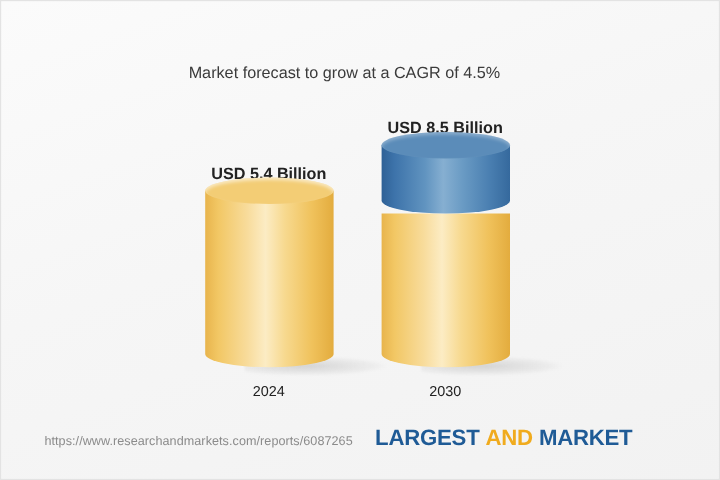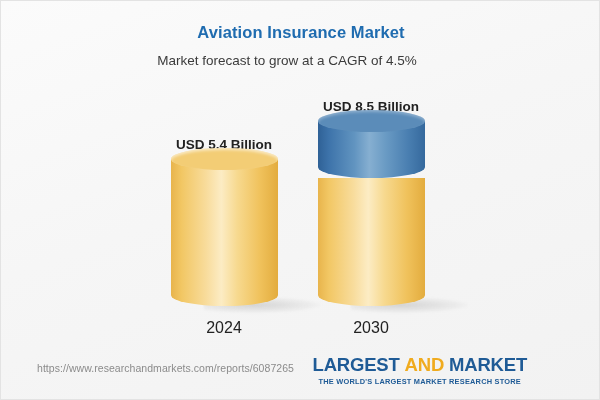--- a/index.html
+++ b/index.html
@@ -71,21 +71,21 @@
     color: #222222;
   }
   .col.first  .value-label { top: 56px; }
   .col.second .value-label { top: 18px; }
 
   .year-label {
     position: absolute;
     width: 160px;
     top: 238px;
     text-align: center;
-    font-size: 16px;
+    font-size: 12px;
     color: #222222;
   }
 
   
   .cyl {
     position: absolute;
     left: 27px;
     width: 107px;
   }
 
@@ -199,21 +199,20 @@
     color: #1f5b96;
     letter-spacing: 0.22px;
     white-space: nowrap;
   }
 </style>
 </head>
 <body>
 
 <div id="card">
 
-  <div id="title">Aviation Insurance Market</div>
   <div id="subtitle">Market forecast to grow at a CAGR of 4.5%</div>
 
   <div id="plot">
 
     <div class="col first">
       <div class="value-label">USD 5.4 Billion</div>
 
       <div class="cyl" id="cyl-2024">
         <div class="cyl-shadow"></div>
         <div class="seg yellow">
@@ -242,17 +241,16 @@
       <div class="year-label">2030</div>
     </div>
 
   </div>
 
   <div id="footer">
     <div id="source-url">https://www.researchandmarkets.com/reports/6087265</div>
 
     <div id="logo">
       <div id="logo-wordmark"><span class="w-blue">LARGEST</span><span class="w-yellow" style="margin-left: 5px;">AND</span><span class="w-blue" style="margin-left: 5px;">MARKET</span></div>
-      <div id="logo-tagline">THE WORLD'S LARGEST MARKET RESEARCH STORE</div>
     </div>
   </div>
 
 </div>
 
 </body></html>

